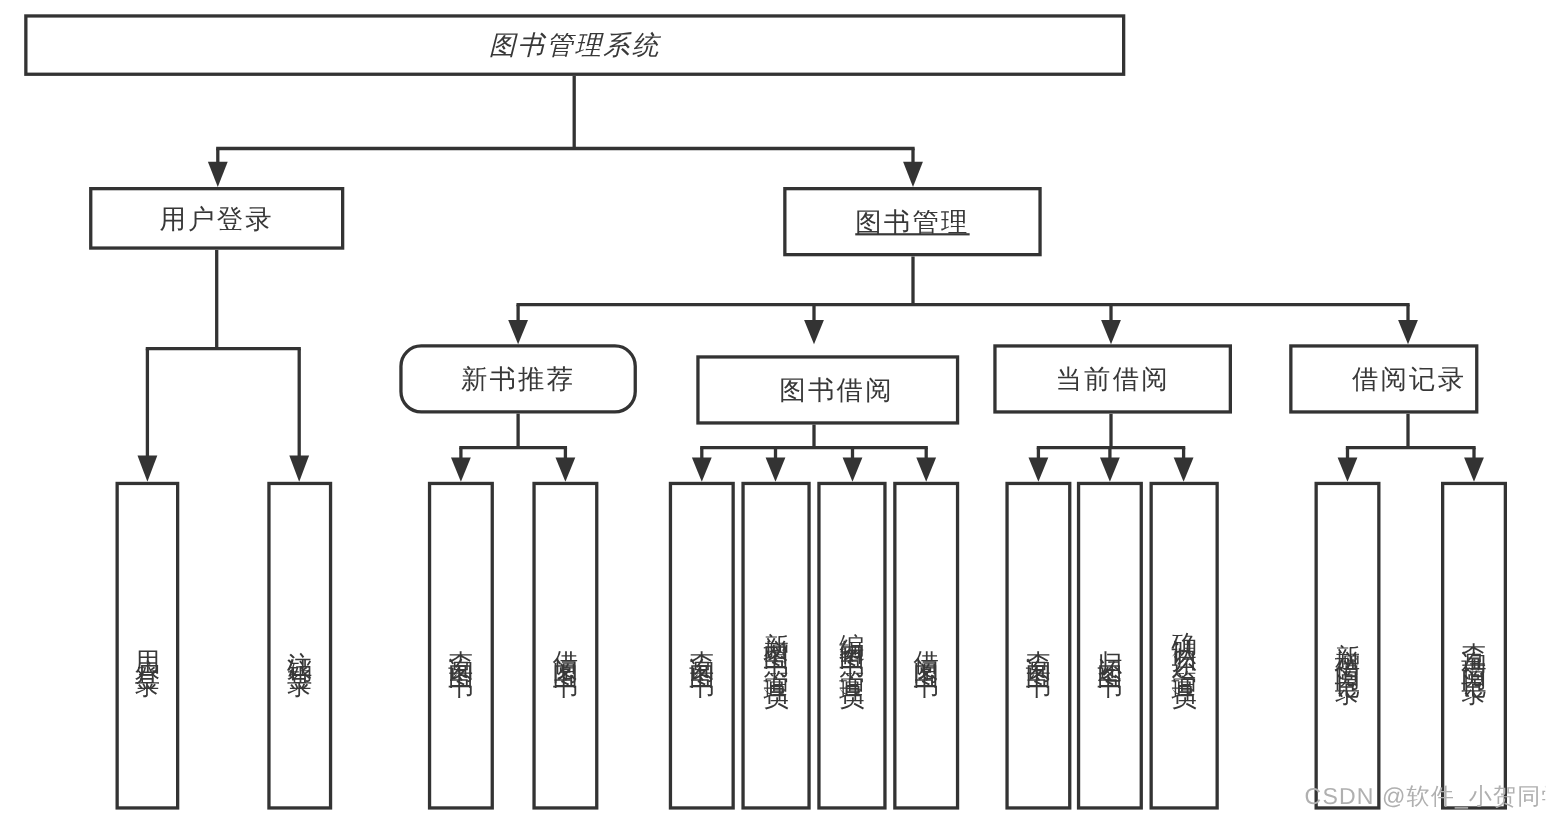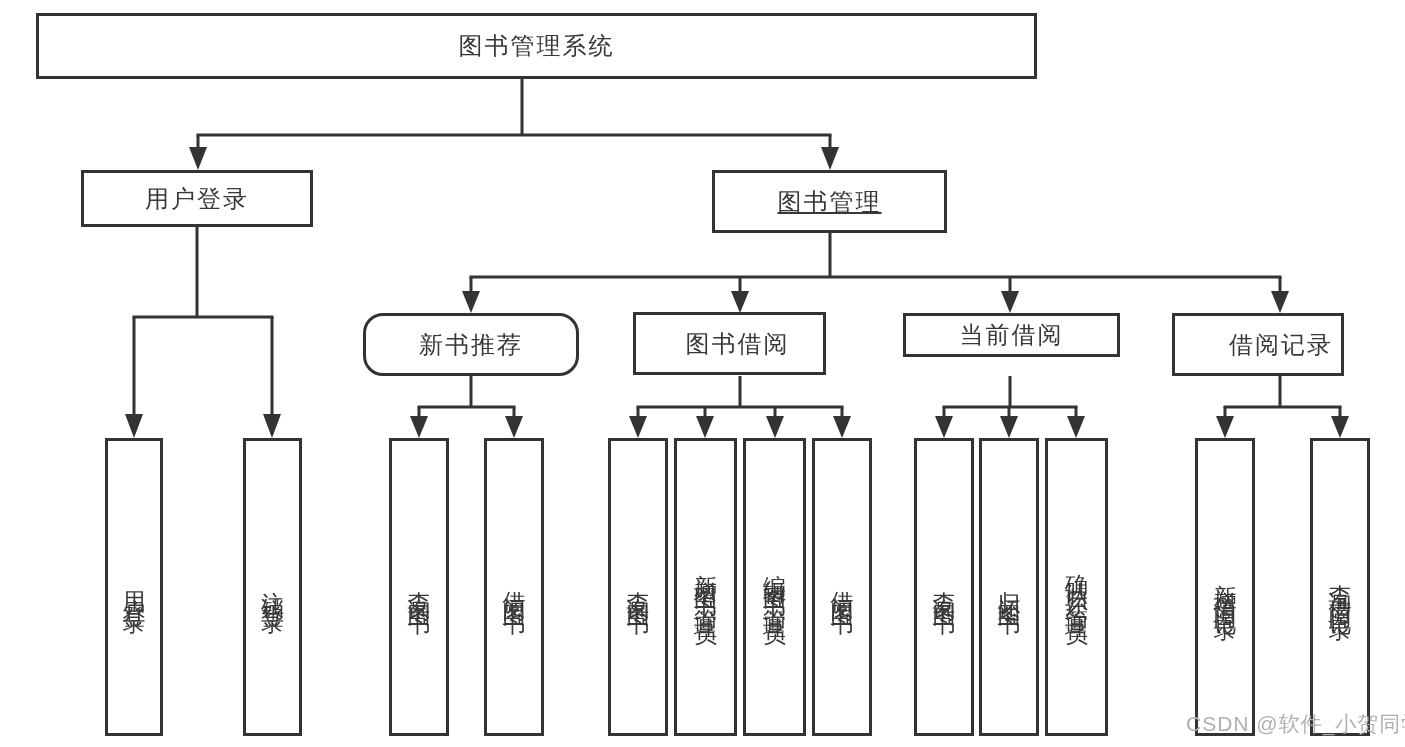--- a/index.html
+++ b/index.html
@@ -33,26 +33,26 @@
     white-space:nowrap;
   }
   .vbox{
     writing-mode:vertical-rl;
     text-orientation:mixed;
     font-size:23px;
     letter-spacing:7px;
     line-height:1;
   }
   
-  .n-root{left:36px;top:13px;width:1001px;height:66px;}
+  .n-root{left:22px;top:13px;width:1001px;height:56px;font-style:italic;}
   .n-userlogin{left:81px;top:170px;width:232px;height:57px;}
   .n-bookmgmt{left:712px;top:170px;width:235px;height:63px;text-decoration:underline;}
   .n-newbook{left:363px;top:313px;width:216px;height:63px;border-radius:20px;}
-  .n-borrow{left:633px;top:312px;width:193px;height:63px;padding-left:16px;}
-  .n-current{left:903px;top:313px;width:217px;height:44px;}
+  .n-borrow{left:633px;top:323px;width:239px;height:63px;padding-left:16px;}
+  .n-current{left:903px;top:313px;width:217px;height:63px;}
   .n-records{left:1172px;top:313px;width:172px;height:63px;padding-left:46px;}
   
   .leaf{top:438px;height:298px;}
   .l1{left:105px;width:58px;}
   .l2{left:243px;width:59px;}
   .l3{left:389px;width:60px;}
   .l4{left:484px;width:60px;}
   .l5{left:608px;width:60px;}
   .l6{left:674px;width:63px;}
   .l7{left:743px;width:63px;}

